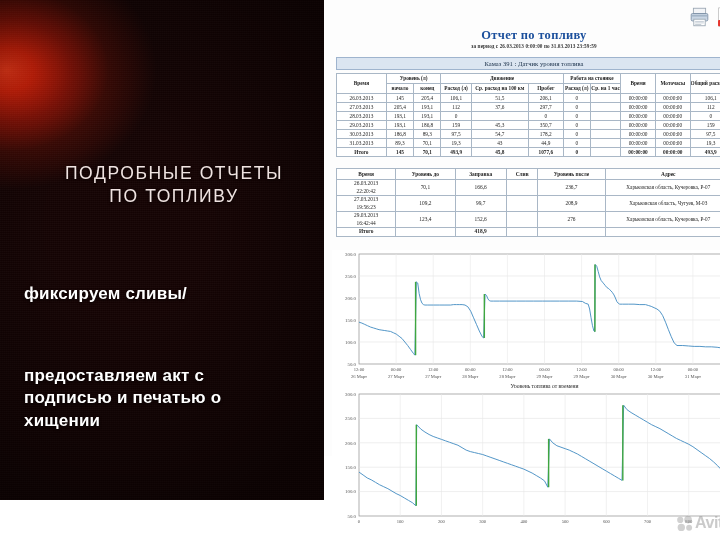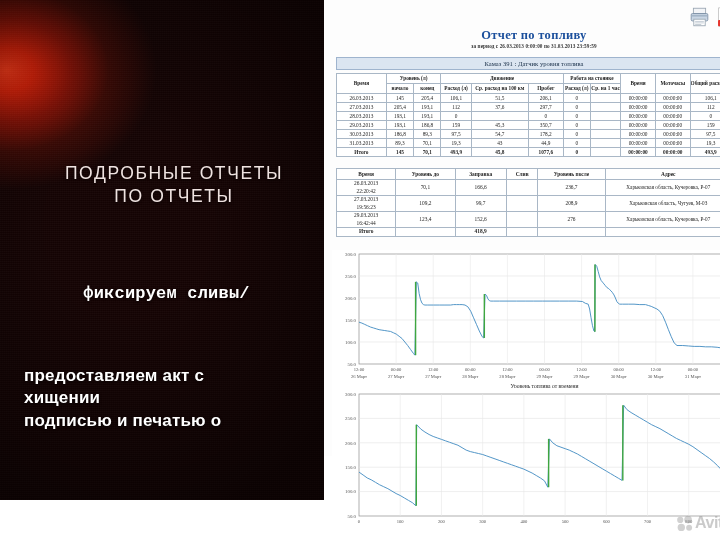--- a/index.html
+++ b/index.html
@@ -35,25 +35,24 @@
 
   .promo-head{
     position:absolute;top:162px;left:0;right:0;
     text-align:center;color:#efe3e1;
     font-size:17.5px;letter-spacing:1.6px;line-height:1.33;
     font-weight:400;
     text-shadow:0 1px 3px rgba(0,0,0,.6);
   }
   .promo-sub1{
     position:absolute;top:283px;left:0;right:15px;
-    text-align:center;color:#ffffff;
+    color:#ffffff;
     font-size:17px;font-weight:bold;line-height:1.32;
     letter-spacing:.2px;
     text-shadow:0 1px 3px rgba(0,0,0,.65);
-    font-family:Liberation Mono, monospace;
   }
   .promo-sub2{
     position:absolute;top:365px;left:0;right:0;
     color:#ffffff;
     font-size:17px;font-weight:bold;line-height:1.32;
     letter-spacing:.2px;
     text-shadow:0 1px 3px rgba(0,0,0,.65);
   }
 
   
@@ -139,29 +138,29 @@
 <body>
 
 <div class="screen">
 
   <div class="promo">
     <div class="grain"></div>
     <div class="vig"></div>
     <div class="promo-inner">
       <div class="promo-head">
         <div>ПОДРОБНЫЕ ОТЧЕТЫ</div>
-        <div>ПО ОТЧЕТЫ</div>
+        <div>ПО ТОПЛИВУ</div>
       </div>
       <div class="promo-sub1">
         <div>фиксируем сливы/</div>
       </div>
       <div class="promo-sub2">
         <div>предоставляем акт с</div>
+        <div>подписью и печатью о</div>
         <div>хищении</div>
-        <div>подписью и печатью о</div>
       </div>
     </div>
   </div>
 
   <div class="report">
     <div class="report-scroll">
 
       <div class="toolbar">
         <svg class="tb-icon" viewBox="0 0 24 24">
           <rect x="5" y="2" width="14" height="6" fill="#f2f4f7" stroke="#9aa6b2" stroke-width="1"></rect>

